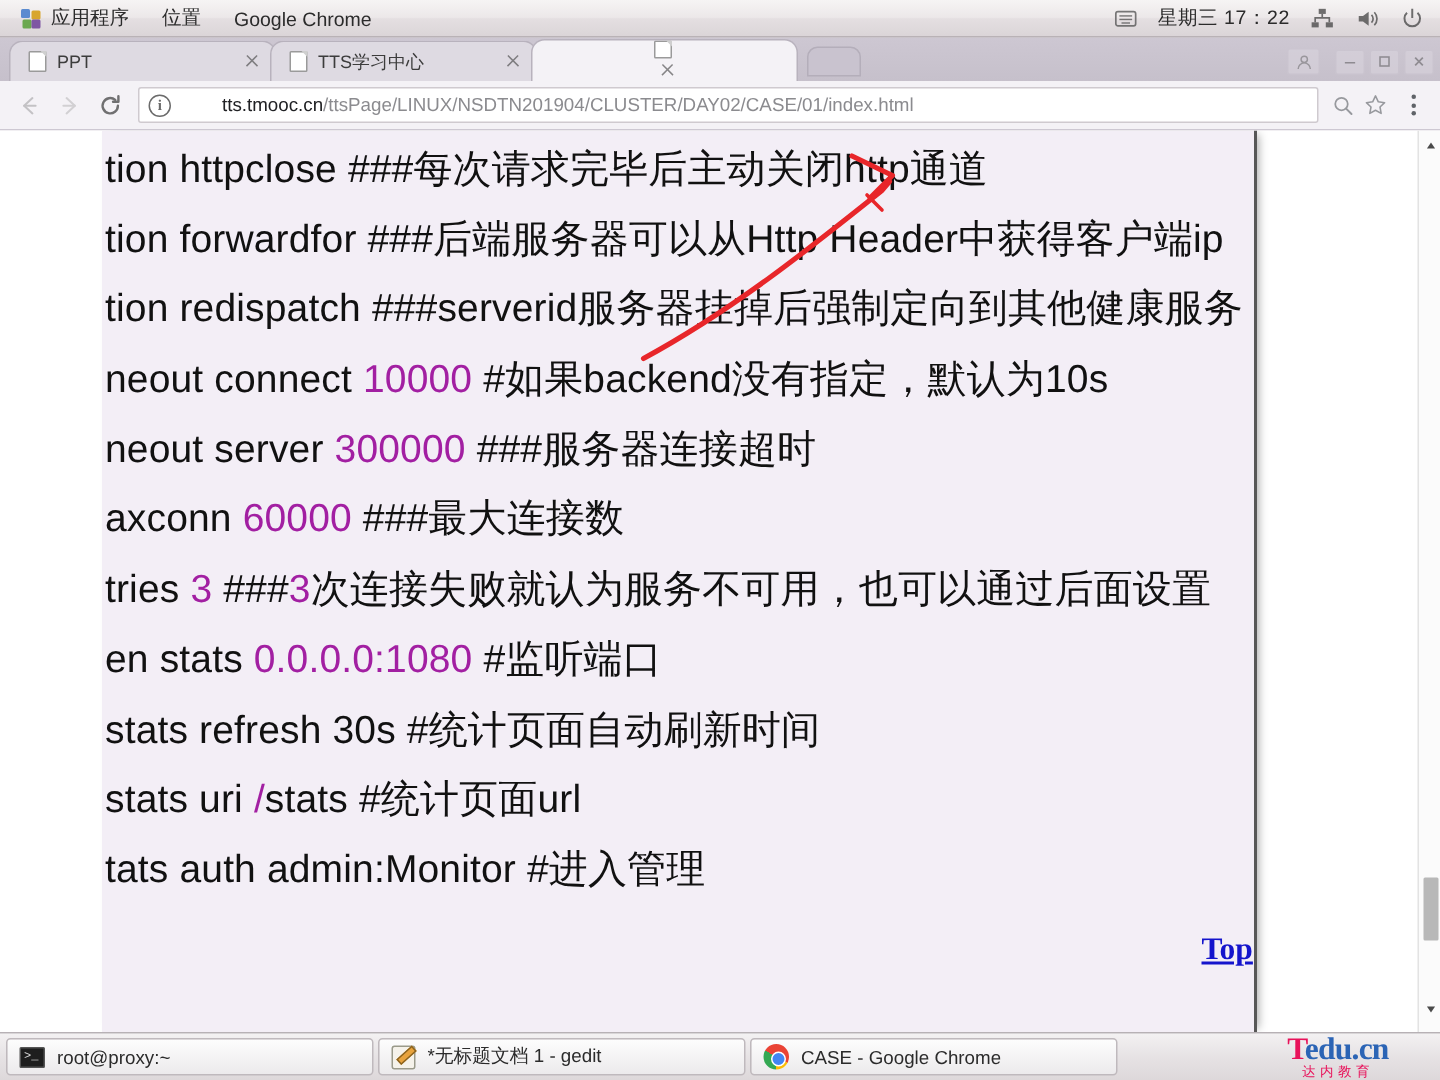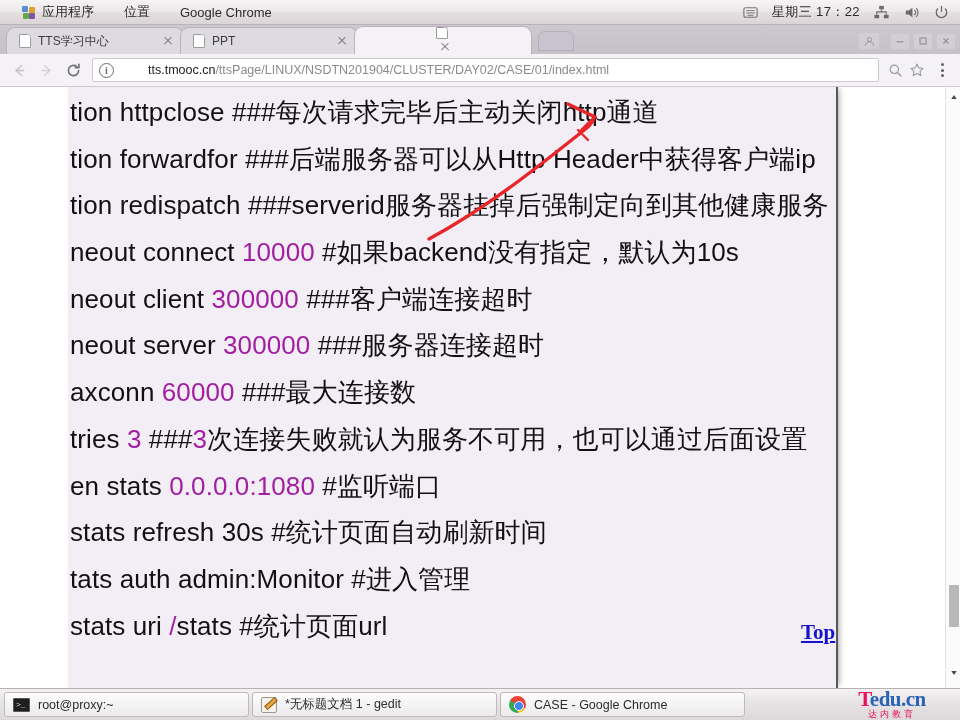--- a/index.html
+++ b/index.html
@@ -14,21 +14,21 @@
   
   #gnome-panel {
     position: absolute; top: 0; left: 0;
     width: 960px; height: 25px;
     background: linear-gradient(to bottom, #f6f4f4 0%, #ece8e9 48%, #e4dfe1 52%, #dbd5d8 100%);
     border-bottom: 1px solid #b9b2b6;
     display: flex; align-items: center;
     font-size: 13px; color: #2b2b2b;
     z-index: 40;
   }
-  .panel-left { display: flex; align-items: center; padding-left: 12px; gap: 10px; }
+  .panel-left { display: flex; align-items: center; padding-left: 4px; gap: 2px; }
   .panel-item {
     padding: 2px 10px; display: flex; align-items: center; gap: 6px;
     height: 21px; border-radius: 2px; white-space: nowrap;
   }
   .panel-spacer { flex: 1; }
   .panel-right { display: flex; align-items: center; padding-right: 10px; gap: 13px; }
   .apps-glyph {
     width: 14px; height: 13px; position: relative; display: inline-block;
   }
   .apps-glyph i {
@@ -330,27 +330,27 @@
     </span>
   </div>
 </div>
 
 <div id="chrome-window">
 
   <div id="tab-strip">
 
     <div class="tab">
       <span class="fav"></span>
-      <span class="tab-title">TTS学习中心</span>
+      <span class="tab-title">PPT</span>
       <span class="tab-close"></span>
     </div>
 
     <div class="tab">
       <span class="fav"></span>
-      <span class="tab-title">PPT</span>
+      <span class="tab-title">TTS学习中心</span>
       <span class="tab-close"></span>
     </div>
 
     <div class="tab active">
       <span class="fav"></span>
       <span class="tab-title">CASE</span>
       <span class="tab-close"></span>
     </div>
 
     <div id="new-tab"></div>
@@ -426,28 +426,27 @@
 
   <div id="viewport">
     <div id="page-canvas">
 
       <div id="content-box">
         <div id="code-lines">
             <div class="code-line"><span class="cmt">tion httpclose  ###每次请求完毕后主动关闭http通道</span></div>
             <div class="code-line"><span class="cmt">tion forwardfor  ###后端服务器可以从Http Header中获得客户端ip</span></div>
             <div class="code-line"><span class="cmt">tion redispatch  ###serverid服务器挂掉后强制定向到其他健康服务</span></div>
             <div class="code-line"><span class="cmt">neout connect </span><span class="num">10000</span><span class="cmt"> #如果backend没有指定，默认为10s</span></div>
-            <div class="code-line"><span class="cmt">neout client </span><span class="num">300000</span><span class="cmt"> ###客户端连接超时</span></div>
             <div class="code-line"><span class="cmt">neout server </span><span class="num">300000</span><span class="cmt"> ###服务器连接超时</span></div>
             <div class="code-line"><span class="cmt">axconn  </span><span class="num">60000</span><span class="cmt">  ###最大连接数</span></div>
             <div class="code-line"><span class="cmt">tries  </span><span class="num">3</span><span class="cmt">   ###</span><span class="num">3</span><span class="cmt">次连接失败就认为服务不可用，也可以通过后面设置</span></div>
             <div class="code-line"><span class="cmt">en stats </span><span class="num">0.0.0.0:1080</span><span class="cmt">   #监听端口</span></div>
             <div class="code-line"><span class="cmt">stats refresh 30s   #统计页面自动刷新时间</span></div>
+            <div class="code-line"><span class="cmt">stats uri </span><span class="num">/</span><span class="cmt">stats   #统计页面url</span></div>
             <div class="code-line"><span class="cmt">tats auth admin:Monitor  #进入管理</span></div>
-            <div class="code-line"><span class="cmt">stats uri </span><span class="num">/</span><span class="cmt">stats   #统计页面url</span></div>
           </div>
 
         <a id="top-link" href="#">Top</a>
 
         <svg id="annotation" viewBox="0 0 838 601" preserveAspectRatio="none">
           <path d="M361 152 C 420 120, 470 80, 520 40 L 525 34" fill="none" stroke="#e8262a" stroke-width="3.4" stroke-linecap="round"></path>
           <path d="M500 17 L 527 30 L 512 45" fill="none" stroke="#e8262a" stroke-width="3.4" stroke-linecap="round" stroke-linejoin="round"></path>
           <path d="M510 43 l 10 10" fill="none" stroke="#e8262a" stroke-width="2.4" stroke-linecap="round"></path>
         </svg>
       </div>

